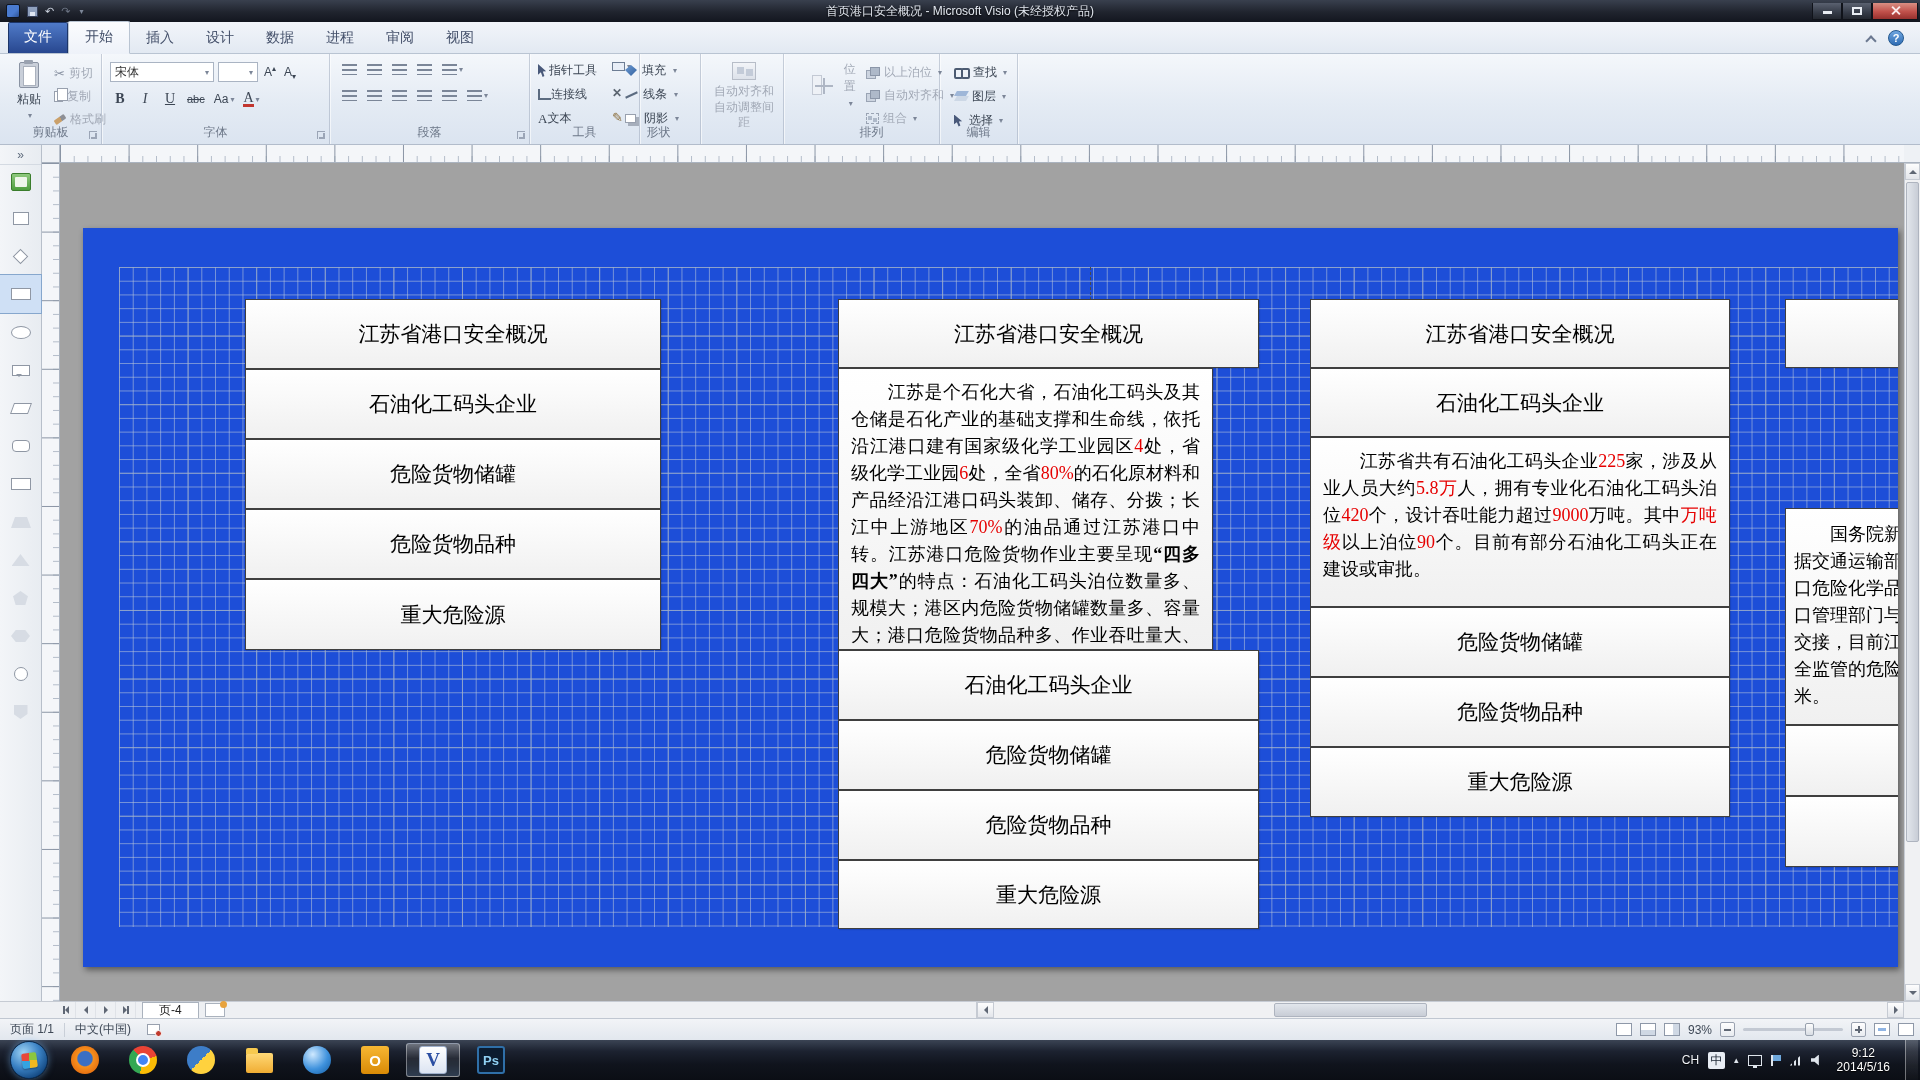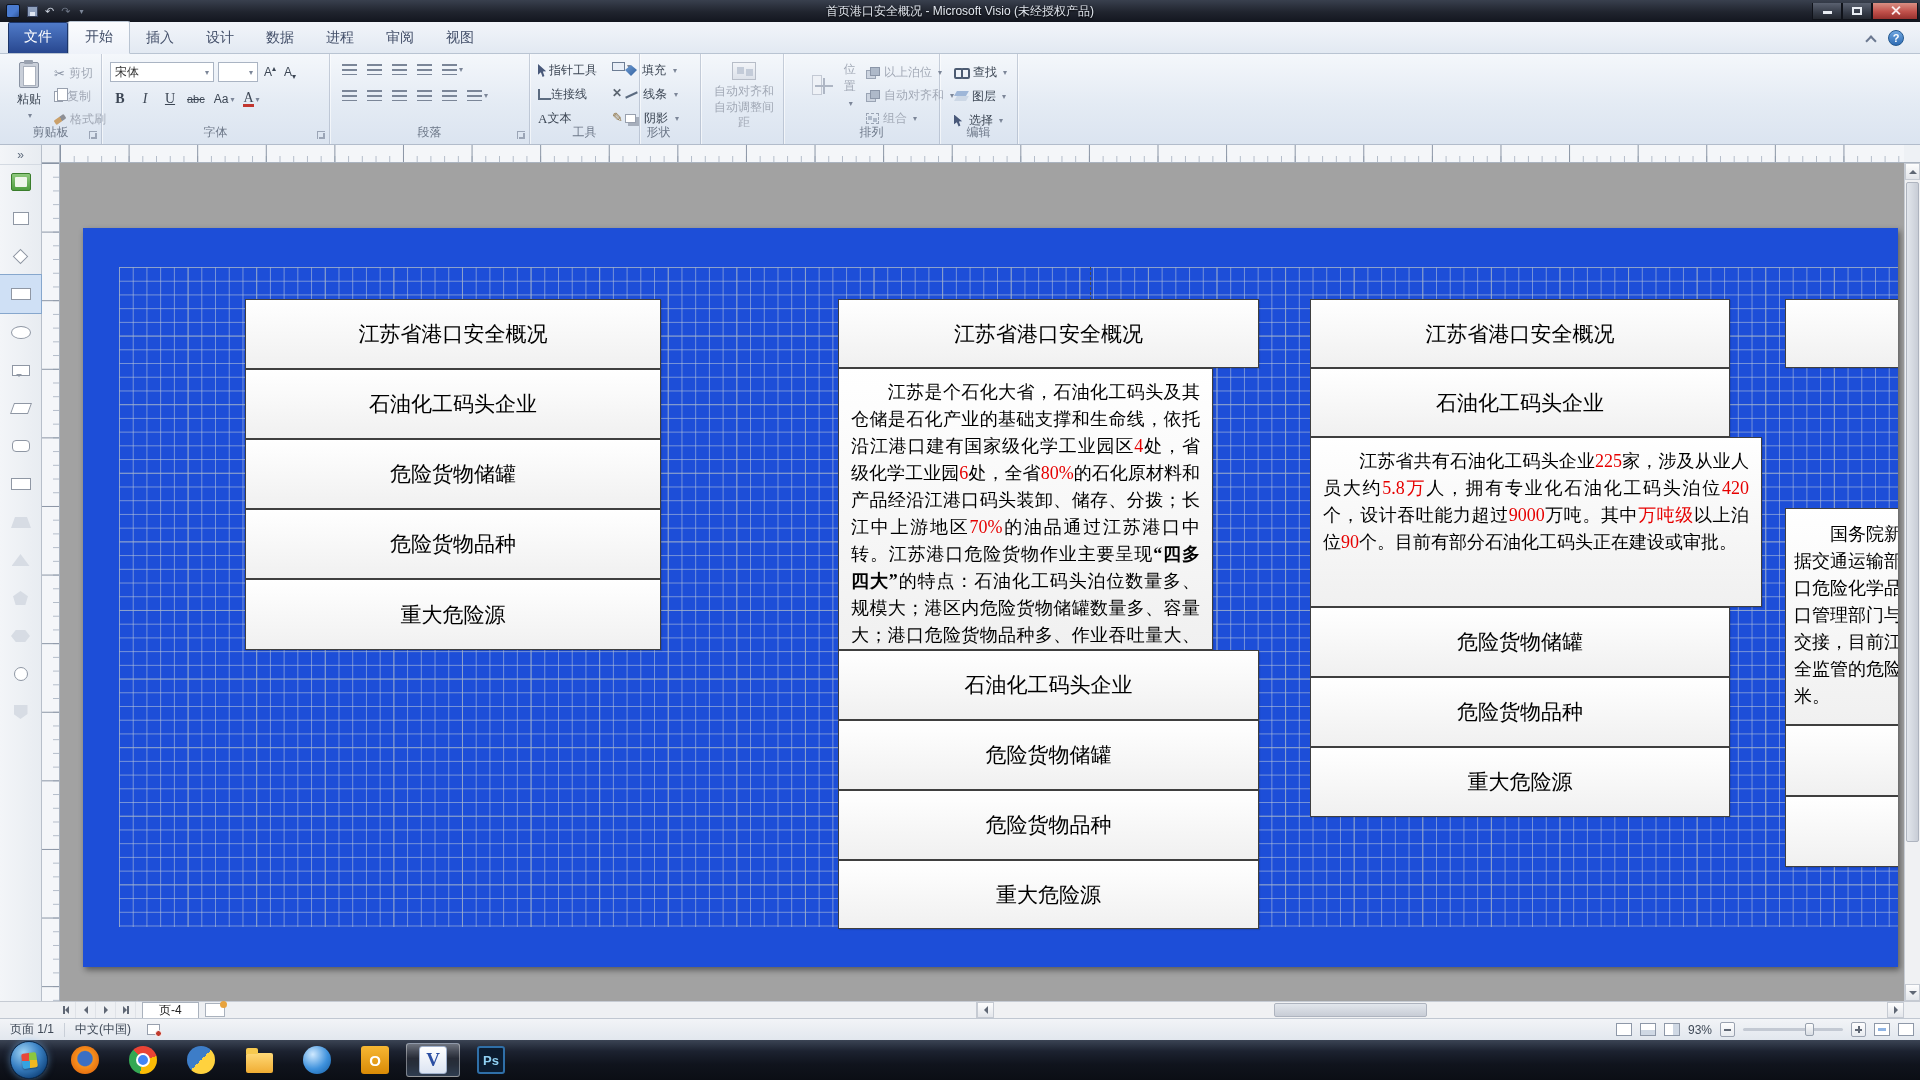--- a/index.html
+++ b/index.html
@@ -540,21 +540,21 @@
     <div class="vbox para" style="left:755px;top:140px;width:375px;height:282px">
         <div class="ptext"><span>　　江苏是个石化大省，石油化工码头及其仓储是石化产业的基础支撑和生命线，依托沿江港口建有国家级化学工业园区</span><span class="seg-red">4</span><span>处，省级化学工业园</span><span class="seg-red">6</span><span>处，全省</span><span class="seg-red">80%</span><span>的石化原材料和产品经沿江港口码头装卸、储存、分拨；长江中上游地区</span><span class="seg-red">70%</span><span>的油品通过江苏港口中转。江苏港口危险货物作业主要呈现</span><span class="seg-bold">“四多四大”</span><span>的特点：石油化工码头泊位数量多、规模大；港区内危险货物储罐数量多、容量大；港口危险货物品种多、作业吞吐量大、港口重大危险源单元数量多，体量大。</span></div>
       </div>
     <div class="vbox" style="left:755px;top:422px;width:421px;height:70px">石油化工码头企业</div>
     <div class="vbox" style="left:755px;top:492px;width:421px;height:70px">危险货物储罐</div>
     <div class="vbox" style="left:755px;top:562px;width:421px;height:70px">危险货物品种</div>
     <div class="vbox" style="left:755px;top:632px;width:421px;height:69px">重大危险源</div>
 
     <div class="vbox" style="left:1227px;top:71px;width:420px;height:69px">江苏省港口安全概况</div>
     <div class="vbox" style="left:1227px;top:140px;width:420px;height:69px">石油化工码头企业</div>
-    <div class="vbox para" style="left:1227px;top:209px;width:452px;height:170px">
+    <div class="vbox para" style="left:1227px;top:209px;width:420px;height:170px">
         <div class="ptext"><span>　　江苏省共有石油化工码头企业</span><span class="seg-red">225</span><span>家，涉及从业人员大约</span><span class="seg-red">5.8万</span><span>人，拥有专业化石油化工码头泊位</span><span class="seg-red">420</span><span>个，设计吞吐能力超过</span><span class="seg-red">9000</span><span>万吨。其中</span><span class="seg-red">万吨级</span><span>以上泊位</span><span class="seg-red">90</span><span>个。目前有部分石油化工码头正在建设或审批。</span></div>
       </div>
     <div class="vbox" style="left:1227px;top:379px;width:420px;height:70px">危险货物储罐</div>
     <div class="vbox" style="left:1227px;top:449px;width:420px;height:70px">危险货物品种</div>
     <div class="vbox" style="left:1227px;top:519px;width:420px;height:70px">重大危险源</div>
 
     <div class="vbox" style="left:1702px;top:71px;width:206px;height:69px"></div>
     <div class="vbox para" style="left:1702px;top:280px;width:206px;height:217px">
         <div class="ptext p4">　　国务院新《
 据交通运输部和
@@ -649,13 +649,27 @@
     </div>
   <div class="task-ico">
       <span class="tico outlook"></span>
     </div>
   <div class="task-ico active">
       <span class="tico visio"></span>
     </div>
   <div class="task-ico">
       <span class="tico ps"></span>
     </div>
+  <div class="tray">
+    <span class="tray-txt">CH</span>
+    <span class="tray-ime">中</span>
+    <span class="tray-arrow">▴</span>
+    <span class="t-mon"></span>
+    <span class="t-flag"></span>
+    <span class="t-net"></span>
+    <span class="t-spk"></span>
+    <div class="clock">
+      <div>9:12</div>
+      <div>2014/5/16</div>
+    </div>
+    <span class="show-desktop"></span>
+  </div>
 </div>
 
 </body></html>

